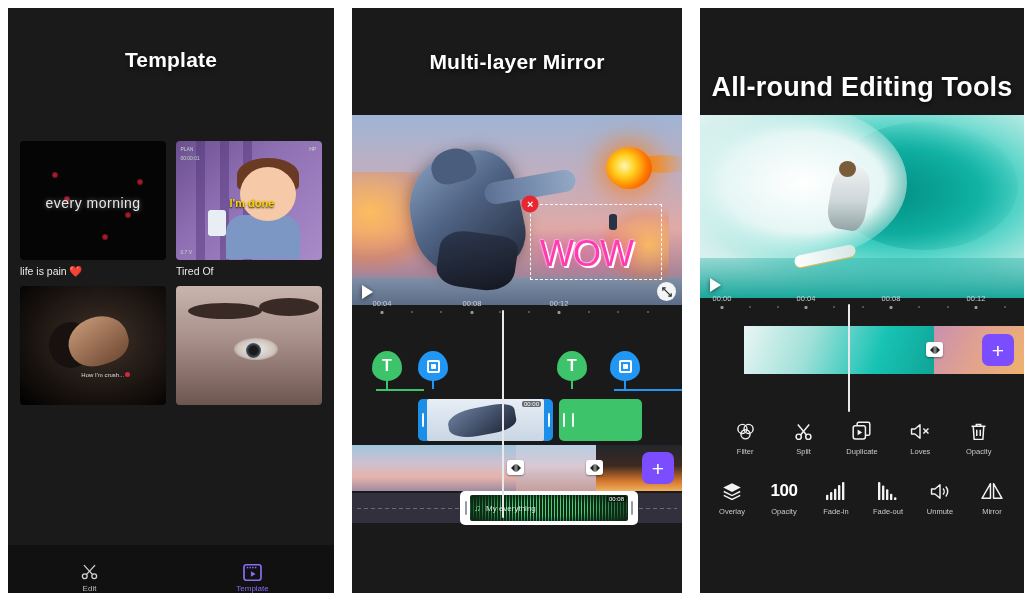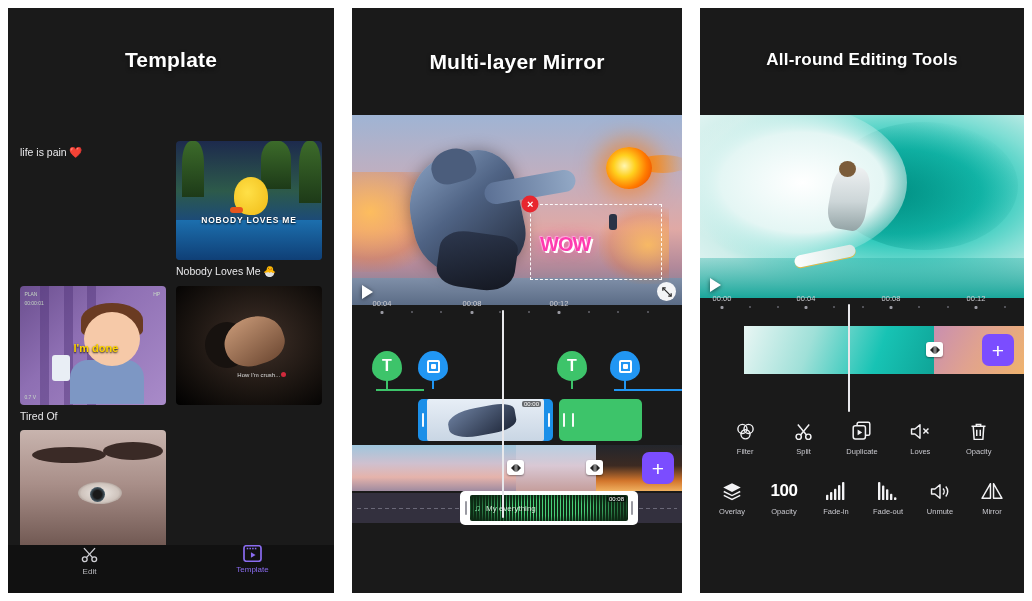--- a/index.html
+++ b/index.html
@@ -20,21 +20,21 @@
   #panel-3 { left: 700px; width: 324px; }
 
   .panel-title {
     text-align: center; color: #ffffff;
     font-size: 21px; font-weight: bold;
     letter-spacing: .2px;
     text-shadow: 0 2px 4px rgba(0,0,0,.6);
   }
   #panel-1 .panel-title { padding-top: 40px; }
   #panel-2 .panel-title { padding-top: 42px; }
-  #panel-3 .panel-title { padding-top: 42px; font-size: 17px; }
+  #panel-3 .panel-title { padding-top: 64px; font-size: 27px; }
 
   
   .cat-bar {
     position:absolute; top:96px; left:0; right:0; height:30px;
     display:flex; align-items:center; gap:0;
     background:#1a1a1a;
   }
   .cat-left-icon {
     width:26px; flex:0 0 26px; display:flex; align-items:center; justify-content:center;
     color:#7d7d8a; font-size:12px; opacity:.85;
@@ -134,21 +134,21 @@
   
   .t6{background:linear-gradient(180deg,#c8b4ae 0%,#a98f89 45%,#6e5650 100%);}
   .t6 .brow{position:absolute;background:#3a2a26;border-radius:50%;}
   .t6 .eye{position:absolute;left:40%;top:44%;width:44px;height:22px;border-radius:50%;
     background:radial-gradient(ellipse,#efeae6 0%,#cfc4bd 60%,#6d5b55 100%);}
   .t6 .iris{position:absolute;left:48%;top:48%;width:15px;height:15px;border-radius:50%;
     background:radial-gradient(circle,#1a1a1a 38%,#4a5e6a 70%,#222 100%);}
 
   .bottom-nav{
     position:absolute; left:0; right:0; bottom:0; height:48px;
-    background:#111111; display:flex; align-items:flex-start;
+    background:#111111; display:flex; align-items:flex-end;
   }
   .nav-item{flex:1 1 0; display:flex;flex-direction:column;align-items:center;justify-content:center;gap:3px;}
   .nav-label{font-size:8px;color:#bdbdc2;}
   .nav-item.active .nav-label{color:#8a6cf0;}
 
   
   .video-area{position:absolute; left:0; right:0; overflow:hidden;}
   #panel-2 .video-area{top:107px;height:190px;}
   #panel-3 .video-area{top:107px;height:183px;}
 
@@ -212,21 +212,21 @@
     border:1px dashed rgba(255,255,255,.95);
   }
   .sel-close{
     position:absolute;left:54%;top:47%;transform:translate(-50%,-50%);
     width:17px;height:17px;border-radius:50%;background:#e8262f;
     color:#fff;font-size:11px;font-weight:bold;display:flex;align-items:center;justify-content:center;
     line-height:1;
   }
   .wow-text{
     position:absolute;left:57%;top:62%;
-    color:#ff3bb0; font-size:20px; font-weight:bold; letter-spacing:-1px;
+    color:#ff3bb0; font-size:36px; font-weight:normal; letter-spacing:-1px;
     text-shadow: 0 0 2px #fff, 2px 2px 0 #fff, -1px -1px 0 #ff88d0, 0 0 14px rgba(255,59,176,.9);
   }
   .mini-figure{position:absolute;left:78%;top:52%;width:8px;height:16px;background:#2a3346;border-radius:3px;}
 
   
   .ruler{position:absolute;left:0;right:0;height:22px;background:transparent;}
   #panel-2 .ruler{top:291px;}
   #panel-3 .ruler{top:286px;}
   .ruler .tick-label{position:absolute;top:0;color:#cfcfd4;font-size:7.5px;transform:translateX(-50%);}
   .ruler .tick{position:absolute;top:12px;width:3px;height:3px;background:#9a9aa2;border-radius:1px;transform:translateX(-50%);}
@@ -315,34 +315,31 @@
 
 <div class="stage">
 
   <div class="panel" id="panel-1">
     <div class="panel-title">Template</div>
 
 
     <div class="grid">
 
       <div class="card">
+        <div class="thumb t1">
+          <span class="rose" style="left:22%;top:26%"></span>
+          <span class="rose" style="left:30%;top:46%"></span>
+          <span class="rose" style="left:72%;top:60%"></span>
+          <span class="rose" style="left:56%;top:78%"></span>
+          <span class="rose" style="left:80%;top:32%"></span>
+          <div class="txt">every morning</div>
+        </div>
         <div class="card-label">life is pain ❤️</div>
       </div>
 
-      <div class="card">
-        <div class="thumb t2">
-          <span class="tree" style="left:4%;top:0;width:22px;height:56px"></span>
-          <span class="tree" style="left:58%;top:0;width:30px;height:48px"></span>
-          <span class="tree" style="left:84%;top:0;width:22px;height:62px"></span>
-          <div class="water"></div>
-          <div class="duck"></div>
-          <div class="txt">NOBODY LOVES ME</div>
-        </div>
-        <div class="card-label">Nobody Loves Me 🐣</div>
-      </div>
 
 
       <div class="card">
         <div class="thumb t4">
           <span class="stripe" style="left:14%"></span>
           <span class="stripe" style="left:30%"></span>
           <span class="stripe" style="left:46%"></span>
           <span class="hud" style="left:3%;top:4%">PLAN</span>
           <span class="hud" style="left:3%;top:12%">00:00:01</span>
           <span class="hud" style="right:4%;top:4%">HP</span>

